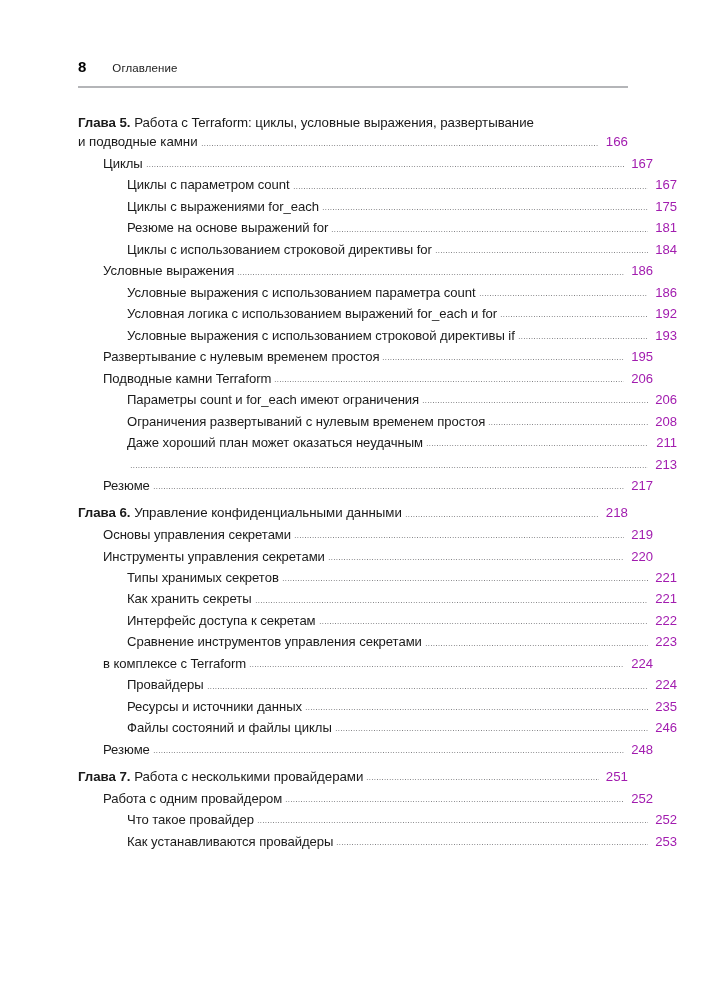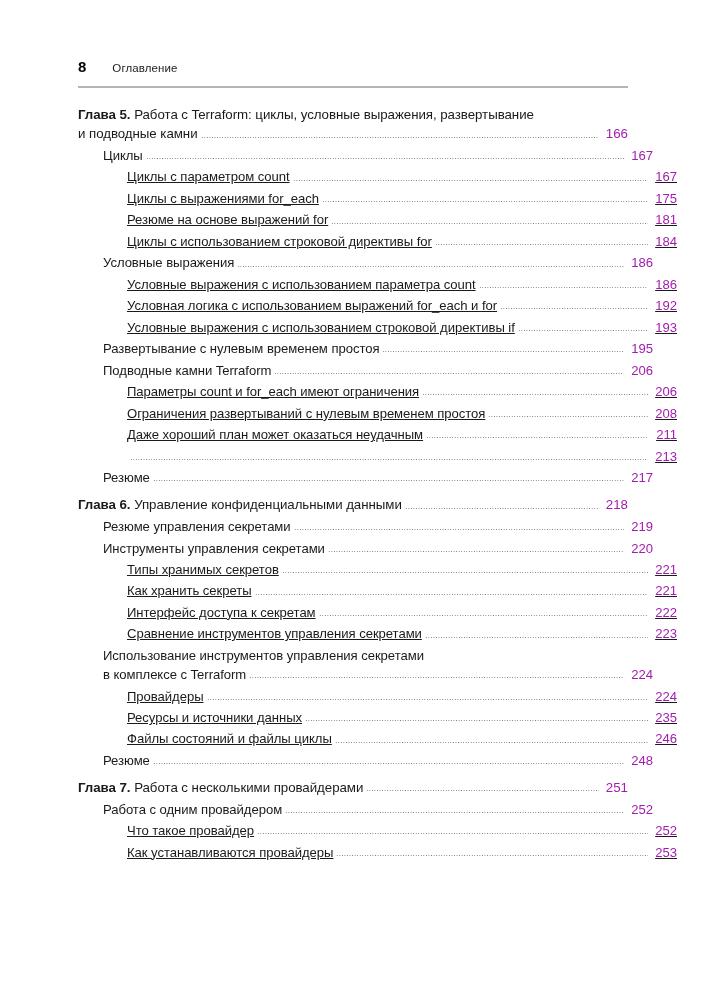--- a/index.html
+++ b/index.html
@@ -51,21 +51,21 @@
     top: 86px;
     width: 550px;
     height: 2px;
     background: #b4b5b8;
   }
 
   
   .toc {
     position: absolute;
     left: 78px;
-    top: 108px;
+    top: 116px;
     width: 550px;
   }
 
   .entry {
     display: flex;
     align-items: flex-end;
     width: 100%;
     line-height: 1.0;
     margin-bottom: 8.4px;
   }
@@ -89,21 +89,21 @@
     font-size: 13.1px;
     color: #a21caf;
     min-width: 26px;
     text-align: right;
     white-space: pre;
   }
 
   
   .lvl0 { padding-left: 0px;  }
   .lvl1 { padding-left: 25px; }
-  .lvl2 { padding-left: 49px; text-decoration: underline; }
+  .lvl2 { padding-left: 49px; }
 
   
   .chapter .txt { font-size: 13.3px; }
   .chapter .chap-label { font-weight: bold; }
   .chapter .pageno { font-size: 13.3px; }
 
   
   .chapter-gap { margin-top: 14px; }
   .entry.nolead { margin-bottom: 6px; }
 </style>
@@ -206,21 +206,21 @@
         <span class="txt">Резюме</span>
         <span class="leader"></span>
         <span class="pageno">217</span>
       </div>
       <div class="entry lvl0 chapter chapter-gap">
         <span class="txt"><span class="chap-label">Глава 6.</span><span> Управление конфиденциальными данными</span></span>
         <span class="leader"></span>
         <span class="pageno">218</span>
       </div>
       <div class="entry lvl1">
-        <span class="txt">Резюме управления секретами</span>
+        <span class="txt">Основы управления секретами</span>
         <span class="leader"></span>
         <span class="pageno">219</span>
       </div>
       <div class="entry lvl1">
         <span class="txt">Инструменты управления секретами</span>
         <span class="leader"></span>
         <span class="pageno">220</span>
       </div>
       <div class="entry lvl2">
         <span class="txt">Типы хранимых секретов</span>
@@ -234,23 +234,20 @@
       </div>
       <div class="entry lvl2">
         <span class="txt">Интерфейс доступа к секретам</span>
         <span class="leader"></span>
         <span class="pageno">222</span>
       </div>
       <div class="entry lvl2">
         <span class="txt">Сравнение инструментов управления секретами</span>
         <span class="leader"></span>
         <span class="pageno">223</span>
-      </div>
-      <div class="entry lvl1 nolead">
-        <span class="txt">Использование инструментов управления секретами</span>
       </div>
       <div class="entry lvl1">
         <span class="txt">в комплексе с Terraform</span>
         <span class="leader"></span>
         <span class="pageno">224</span>
       </div>
       <div class="entry lvl2">
         <span class="txt">Провайдеры</span>
         <span class="leader"></span>
         <span class="pageno">224</span>

